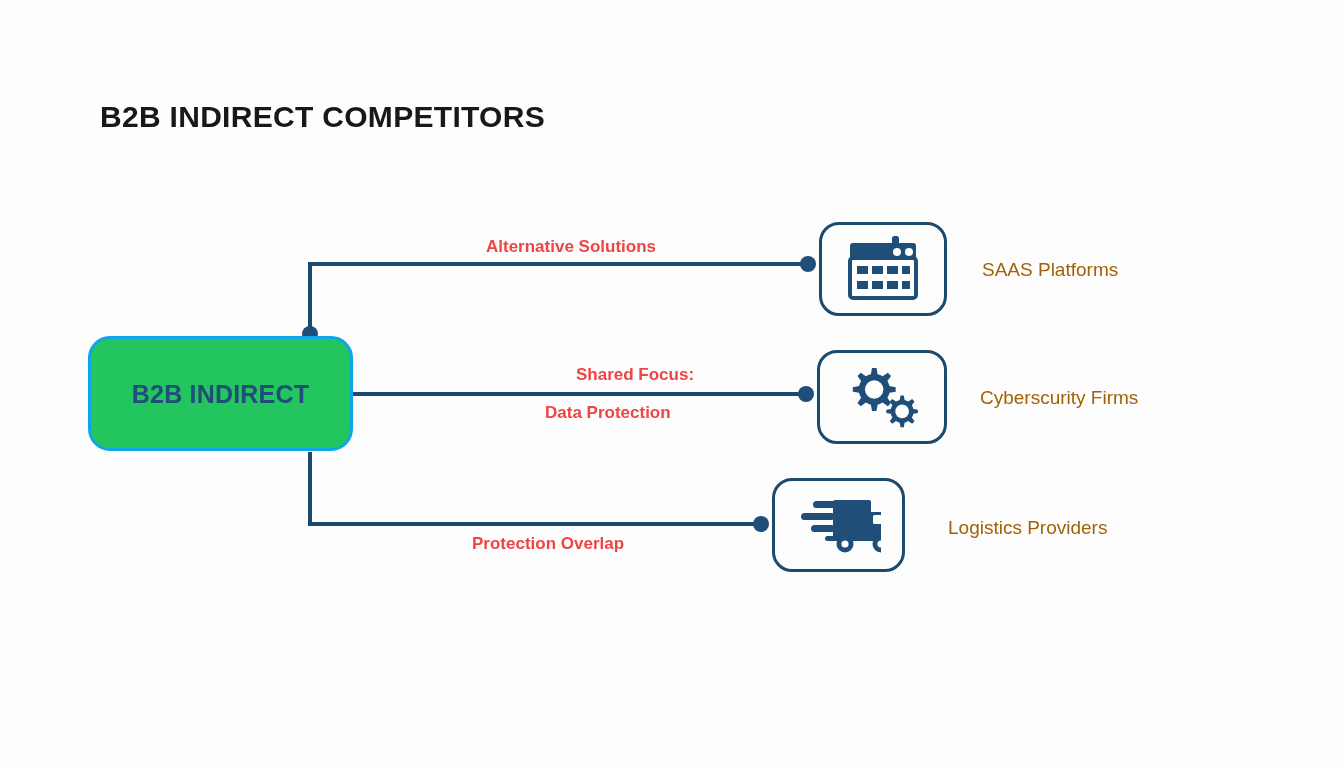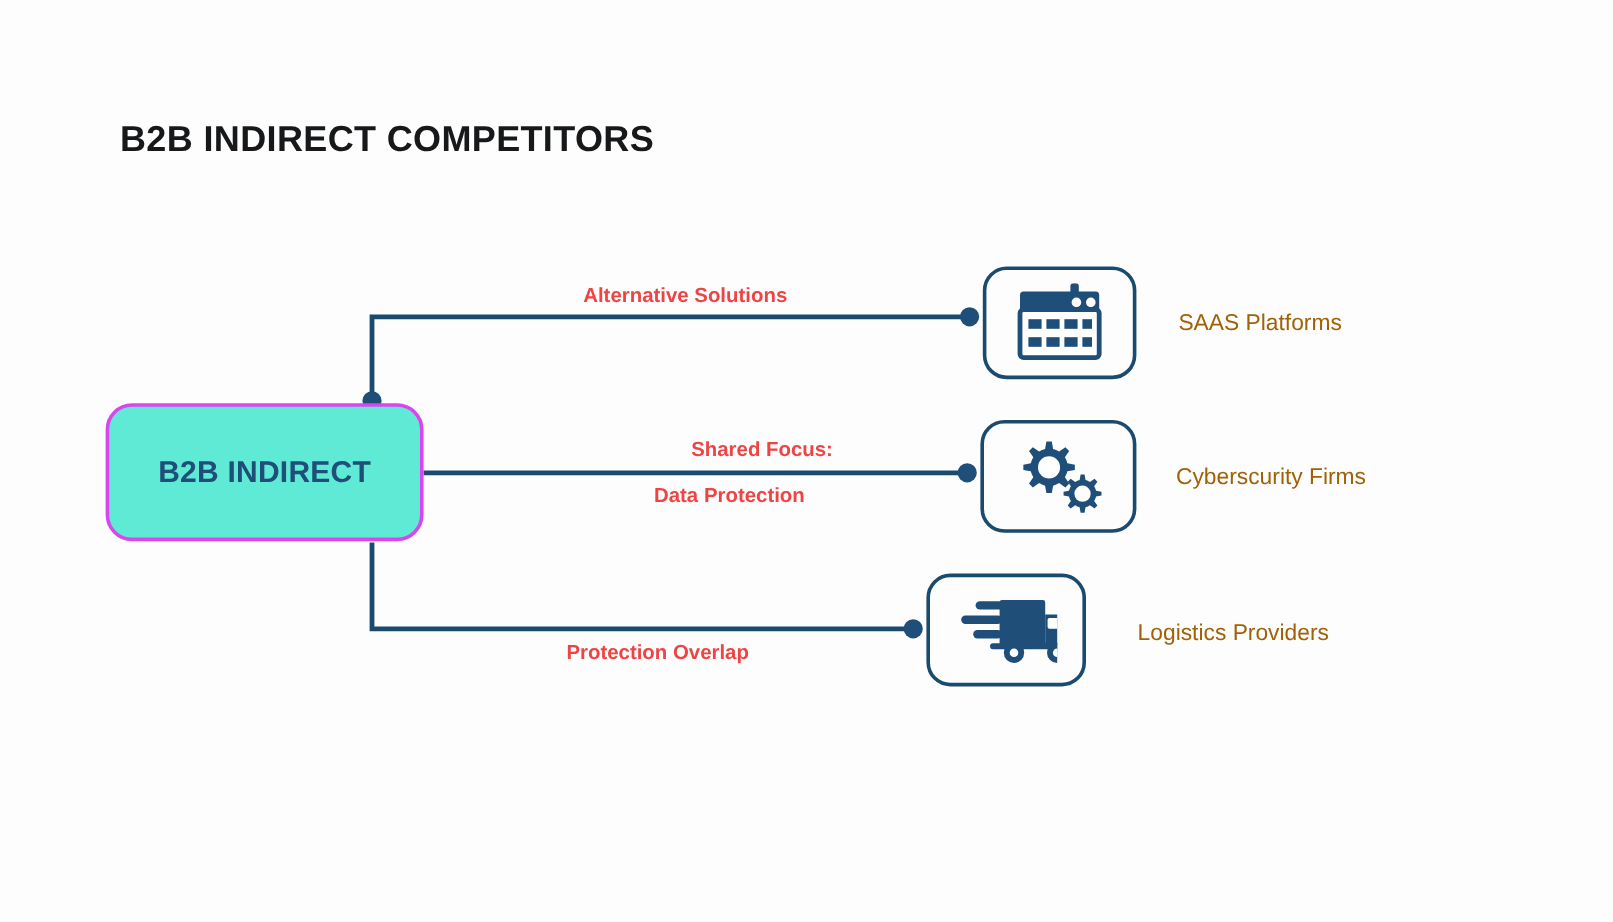--- a/index.html
+++ b/index.html
@@ -39,23 +39,23 @@
     height: 768px;
   }
   
   .center-node {
     position: absolute;
     left: 88px;
     top: 336px;
     width: 265px;
     height: 115px;
     box-sizing: border-box;
-    border: 3px solid #d946ef;
+    border: 3px solid #0ea5e9;
     border-radius: 22px;
-    background: #5eead4;
+    background: #22c55e;
     display: flex;
     align-items: center;
     justify-content: center;
     text-align: center;
   }
   .center-node-label {
     font-size: 25px;
     font-weight: bold;
     line-height: 1.28;
     color: #1f4e79;

